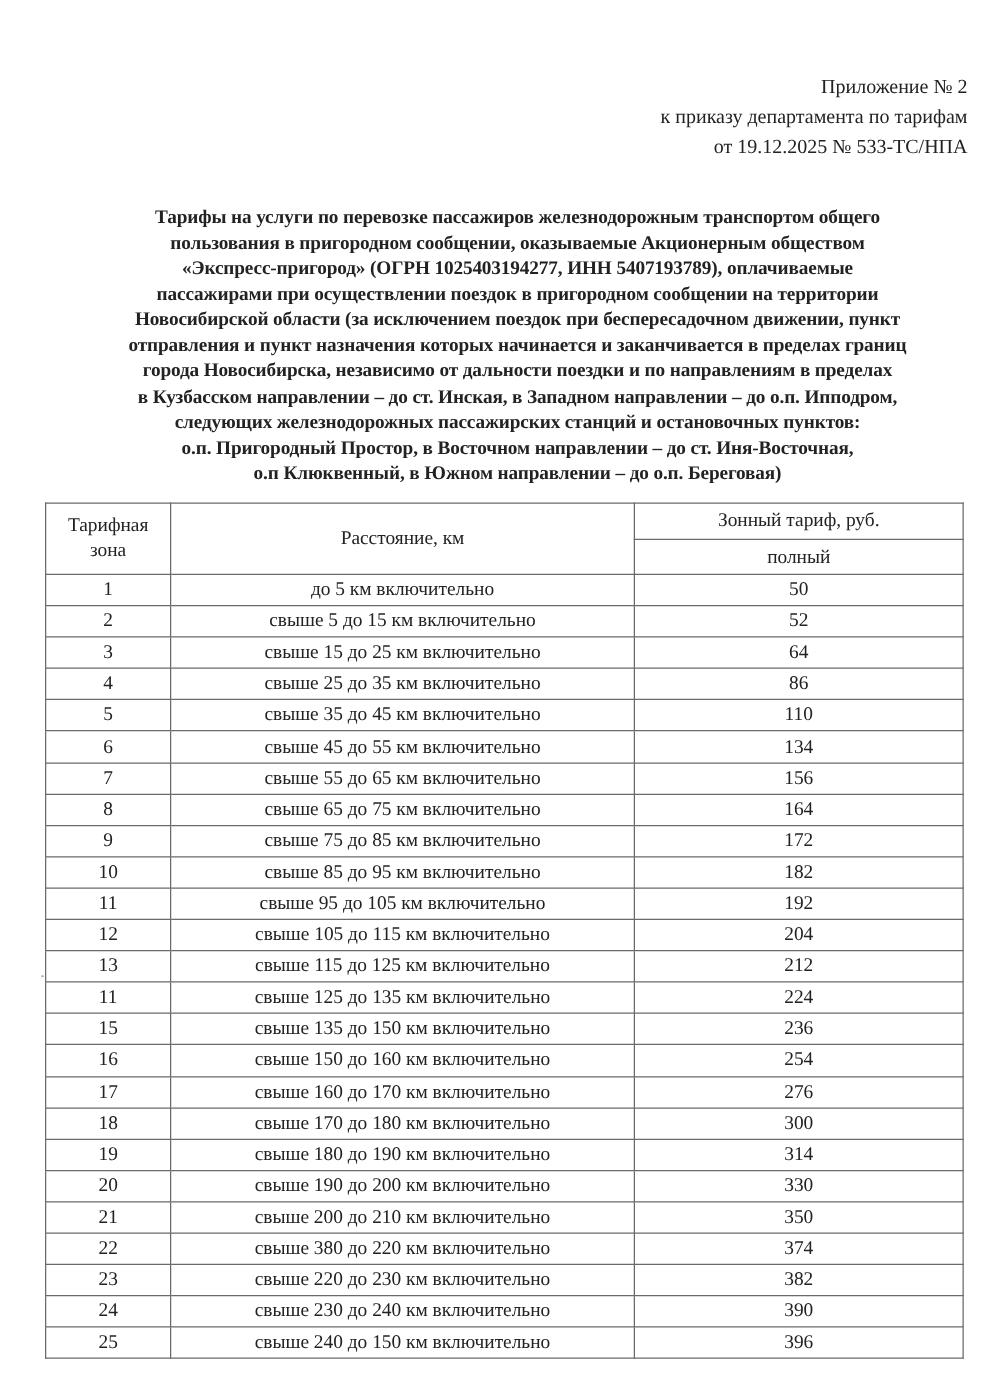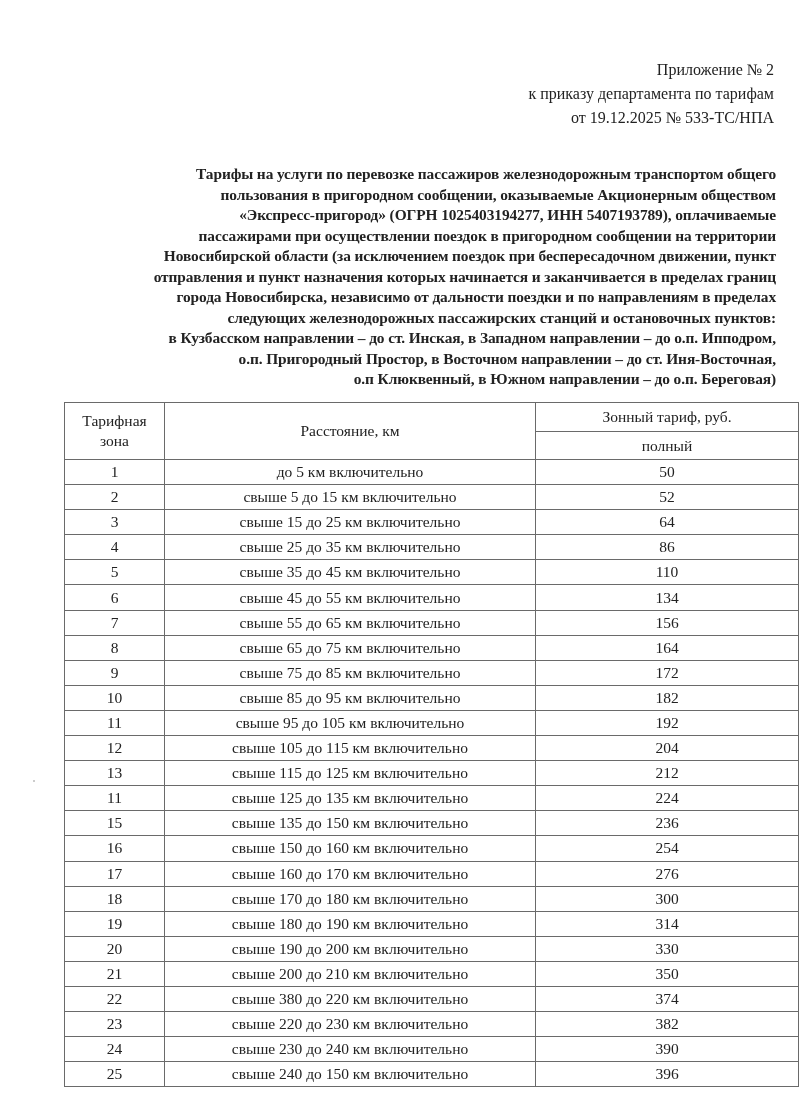--- a/index.html
+++ b/index.html
@@ -7,26 +7,26 @@
     width: 800px; height: 1100px; position: relative; overflow: hidden;
     font-family: "Liberation Serif", "DejaVu Serif", serif; color: #222;
   }
   .annex {
     position: absolute; right: 26px; top: 58px; text-align: right;
     font-size: 16px; line-height: 24px;
   }
   .annex div { white-space: nowrap; }
   .title {
     position: absolute; left: 52px; width: 724px; top: 164px;
-    text-align: right; font-weight: bold; font-size: 15.4px; line-height: 20.5px;
+    text-align: center; font-weight: bold; font-size: 15.4px; line-height: 20.5px;
     letter-spacing: -0.1px;
   }
   .title div { white-space: nowrap; }
   table.tariffs {
-    position: absolute; left: 64px; top: 402px; width: 734px;
+    position: absolute; left: 36px; top: 402px; width: 734px;
     border-collapse: collapse; font-size: 15.5px; table-layout: fixed;
   }
   table.tariffs td, table.tariffs th {
     border: 1.2px solid #6a6a6a; text-align: center; font-weight: normal;
     padding: 0; vertical-align: middle;
   }
   col.c1 { width: 100px; }
   col.c2 { width: 371px; }
   col.c3 { width: 263px; }
   th.h-zone { height: 56px; line-height: 20px; }
@@ -45,22 +45,22 @@
 </div>
 
 <div class="title">
   <div>Тарифы на услуги по перевозке пассажиров железнодорожным транспортом общего</div>
   <div>пользования в пригородном сообщении, оказываемые Акционерным обществом</div>
   <div>«Экспресс-пригород» (ОГРН 1025403194277, ИНН 5407193789), оплачиваемые</div>
   <div>пассажирами при осуществлении поездок в пригородном сообщении на территории</div>
   <div>Новосибирской области (за исключением поездок при беспересадочном движении, пункт</div>
   <div>отправления и пункт назначения которых начинается и заканчивается в пределах границ</div>
   <div>города Новосибирска, независимо от дальности поездки и по направлениям в пределах</div>
+  <div>в Кузбасском направлении – до ст. Инская, в Западном направлении – до о.п. Ипподром,</div>
   <div>следующих железнодорожных пассажирских станций и остановочных пунктов:</div>
-  <div>в Кузбасском направлении – до ст. Инская, в Западном направлении – до о.п. Ипподром,</div>
   <div>о.п. Пригородный Простор, в Восточном направлении – до ст. Иня-Восточная,</div>
   <div>о.п Клюквенный, в Южном направлении – до о.п. Береговая)</div>
 </div>
 
 <table class="tariffs">
   <colgroup>
       <col class="c1">
       <col class="c2">
       <col class="c3">
     </colgroup>

